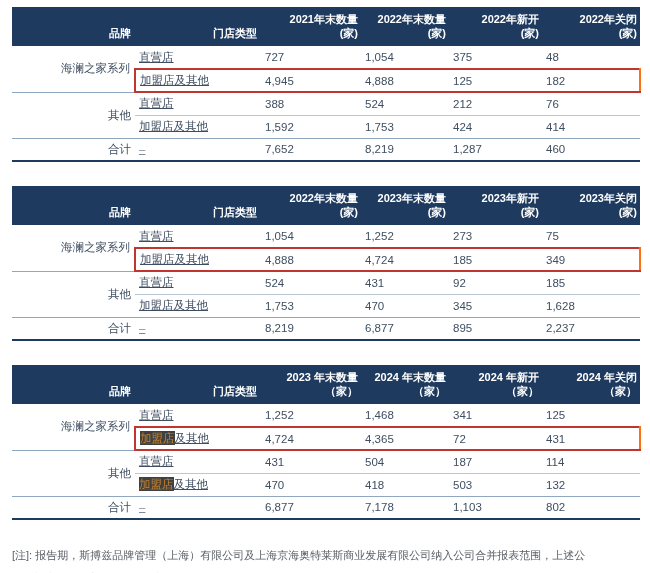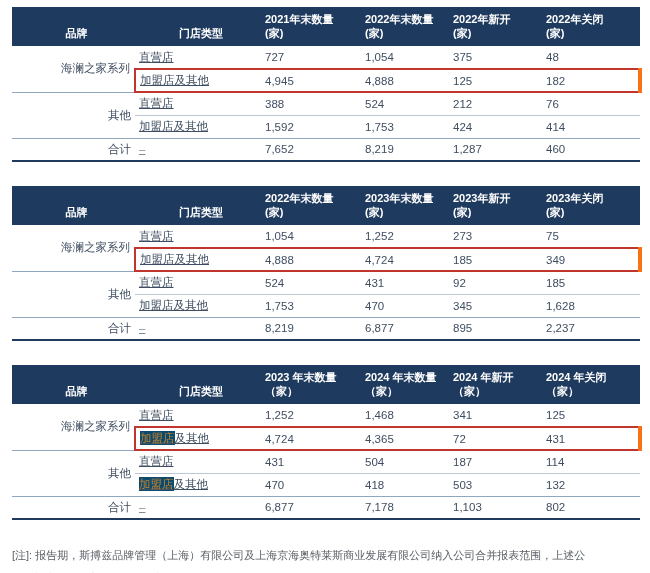--- a/index.html
+++ b/index.html
@@ -20,41 +20,41 @@
   table.store-tbl col.c-n1    { width: 100px; }
   table.store-tbl col.c-n2    { width: 88px; }
   table.store-tbl col.c-n3    { width: 93px; }
   table.store-tbl col.c-n4    { width: 98px; }
 
   thead th {
     background: #1e3a5e; color: #ffffff; font-weight: bold;
     font-size: 11px; line-height: 14px; vertical-align: bottom;
     padding: 5px 4px 6px 4px;
   }
-  th.th-left { text-align: center; padding-left: 10px; }
-  th.th-num  { text-align: left; padding-right: 3px; }
+  th.th-left { text-align: right; padding-left: 10px; }
+  th.th-num  { text-align: right; padding-right: 3px; }
 
   tbody td {
     font-size: 11.5px; height: 23px; padding: 2px 4px;
     background: #ffffff; vertical-align: middle;
   }
   td.brand { text-align: right; padding-left: 10px; }
   td.type  { text-align: left; text-decoration: underline; }
   td.num   { text-align: left; padding-right: 3px; }
   td.dash  { color: #7d8a98; }
 
   tr.div-part td { border-top: 1px solid #bac8d6; }
   tr.div-full td { border-top: 1px solid #8fa8c0; }
   tr.total td    { border-top: 1px solid #8fa8c0; border-bottom: 2px solid #1e3a5e; }
 
   tr.redbox td { border-top: 2px solid #c0362f; border-bottom: 2px solid #c0362f; }
   tr.redbox td:first-child { border-left: 2px solid #c0362f; }
-  tr.redbox td:last-child  { border-right: 4px solid #f97316; }
-
-  .hl { background: #0c4a6e; color: #c8822a; padding: 1px 0; text-align: right; }
+  tr.redbox td:last-child  { border-right: 2px solid #f97316; }
+
+  .hl { background: #404040; color: #c8822a; padding: 1px 0; text-align: right; }
 
   .footnote {
     font-size: 11px; color: #5a6066; line-height: 23px;
     margin-top: 2px; white-space: nowrap;
   }
 </style>
 </head>
 <body>
 
 <div class="page">

